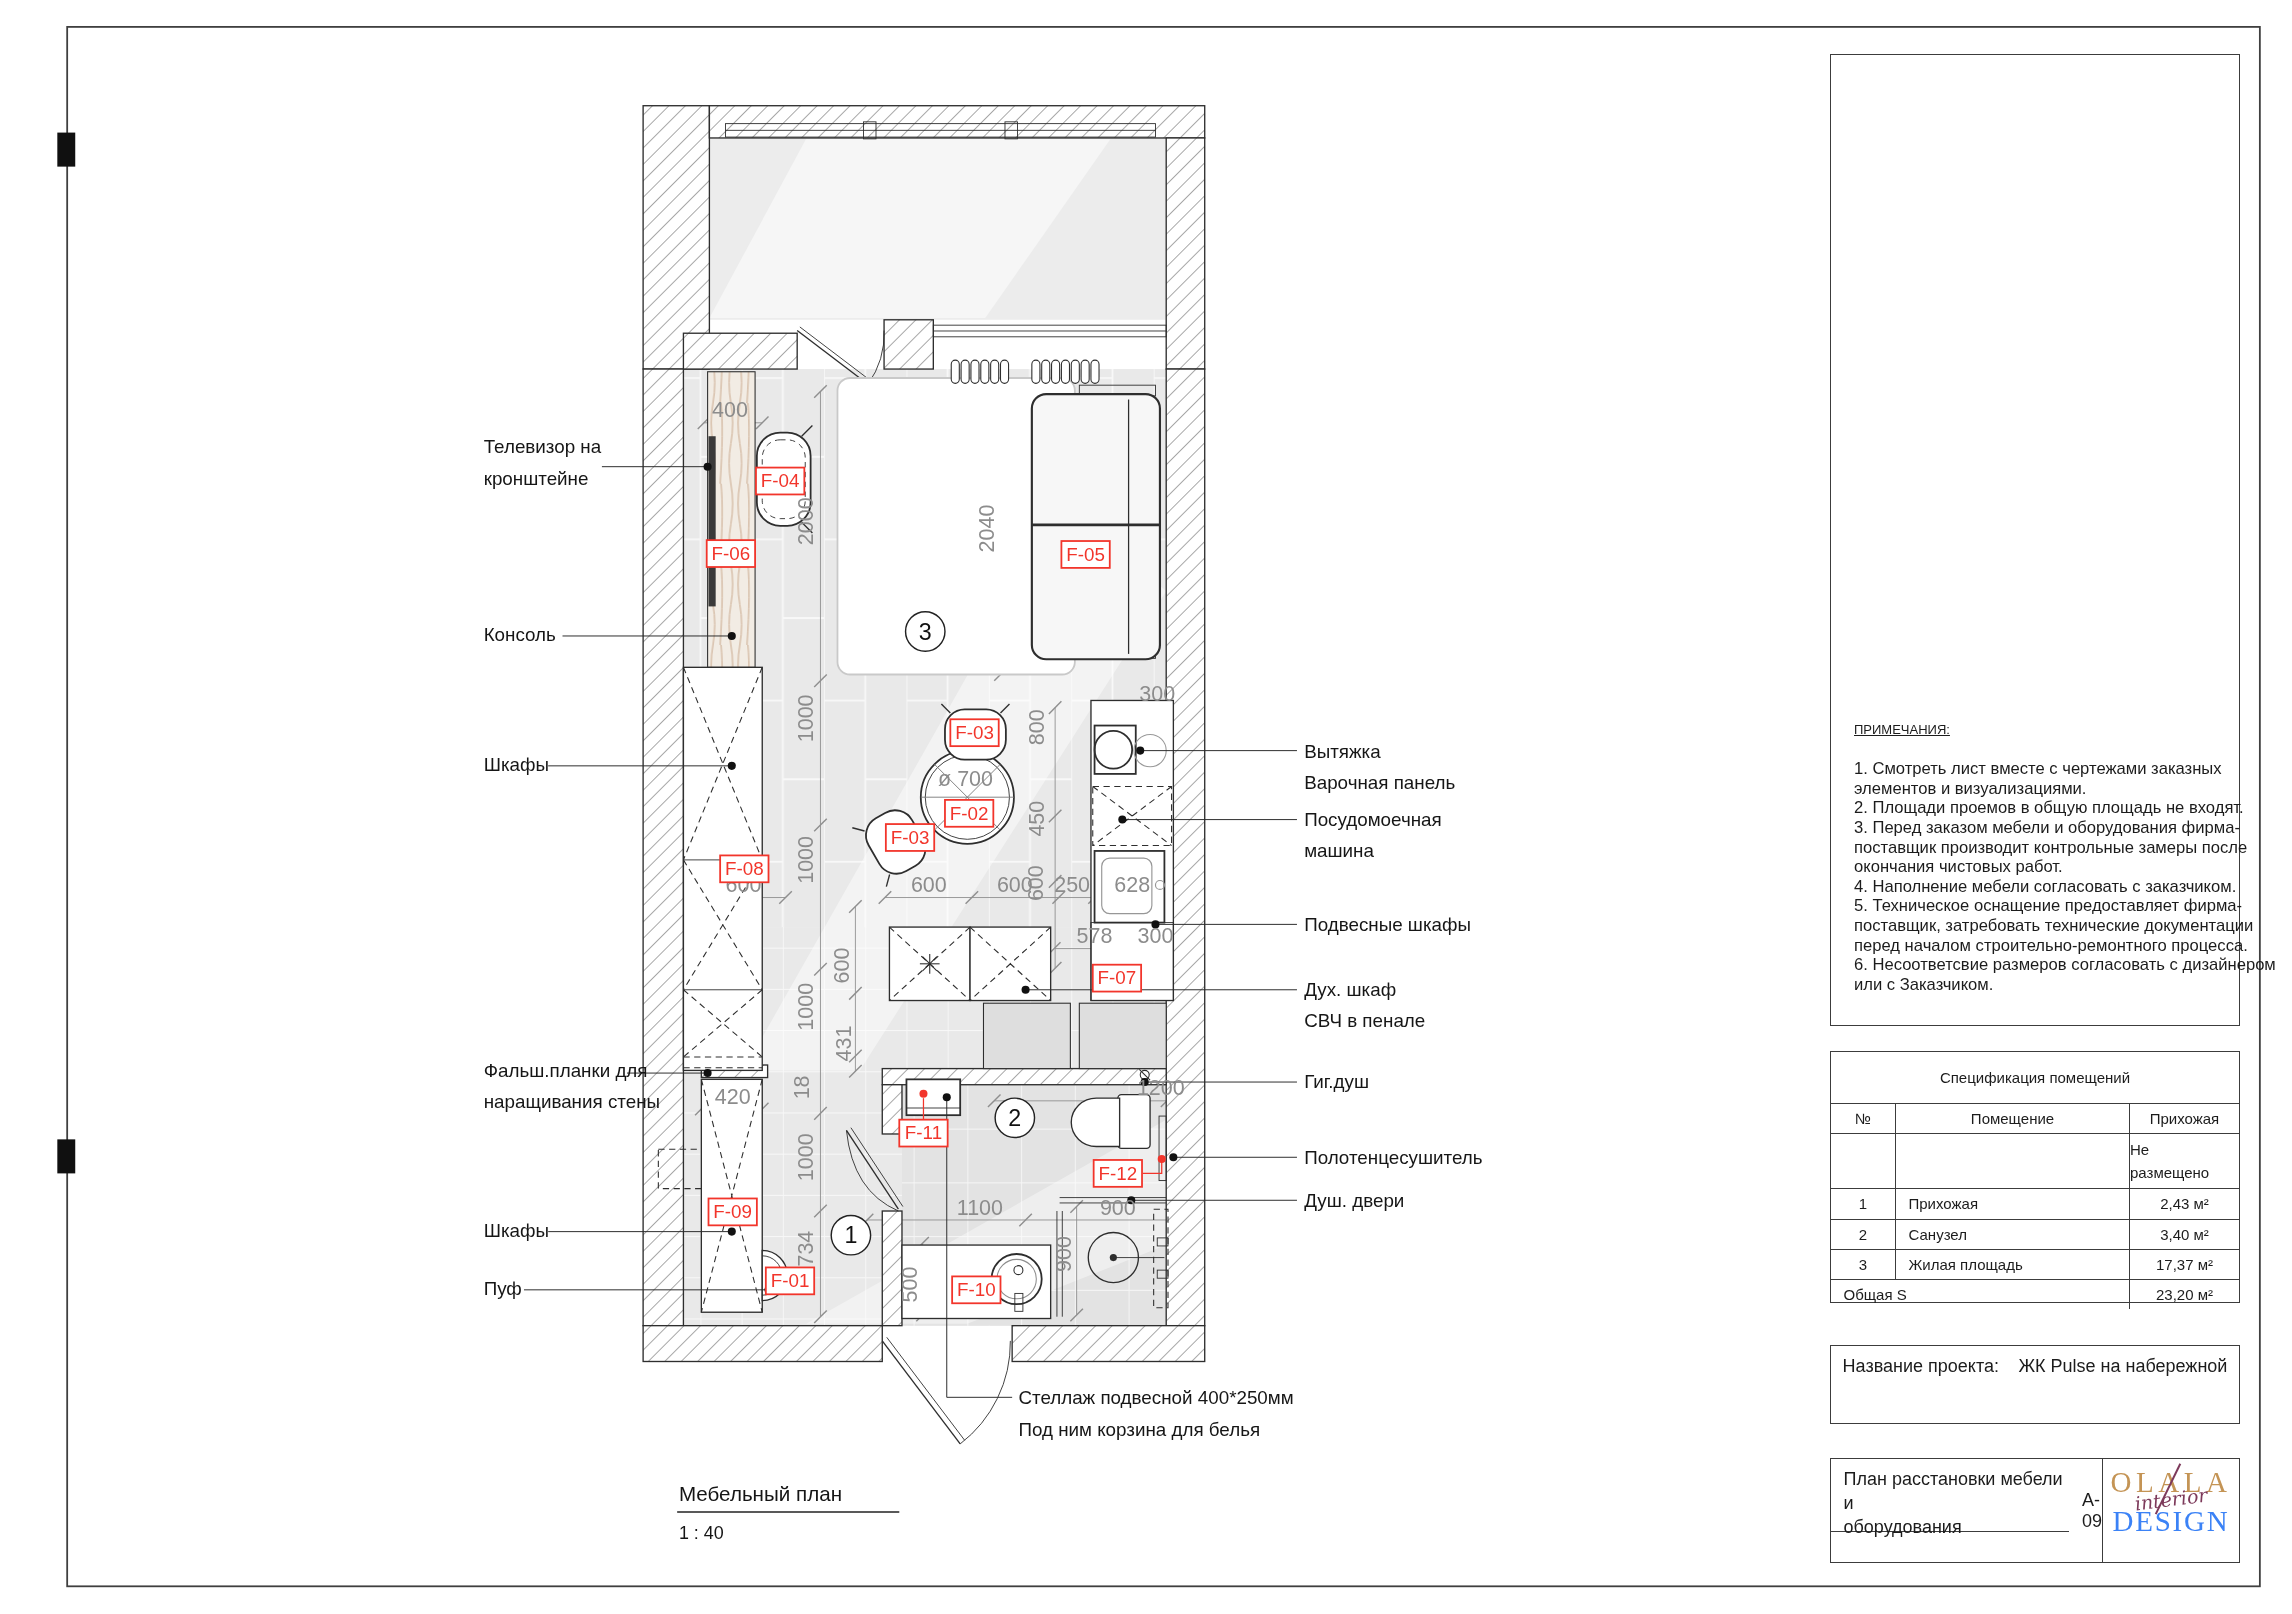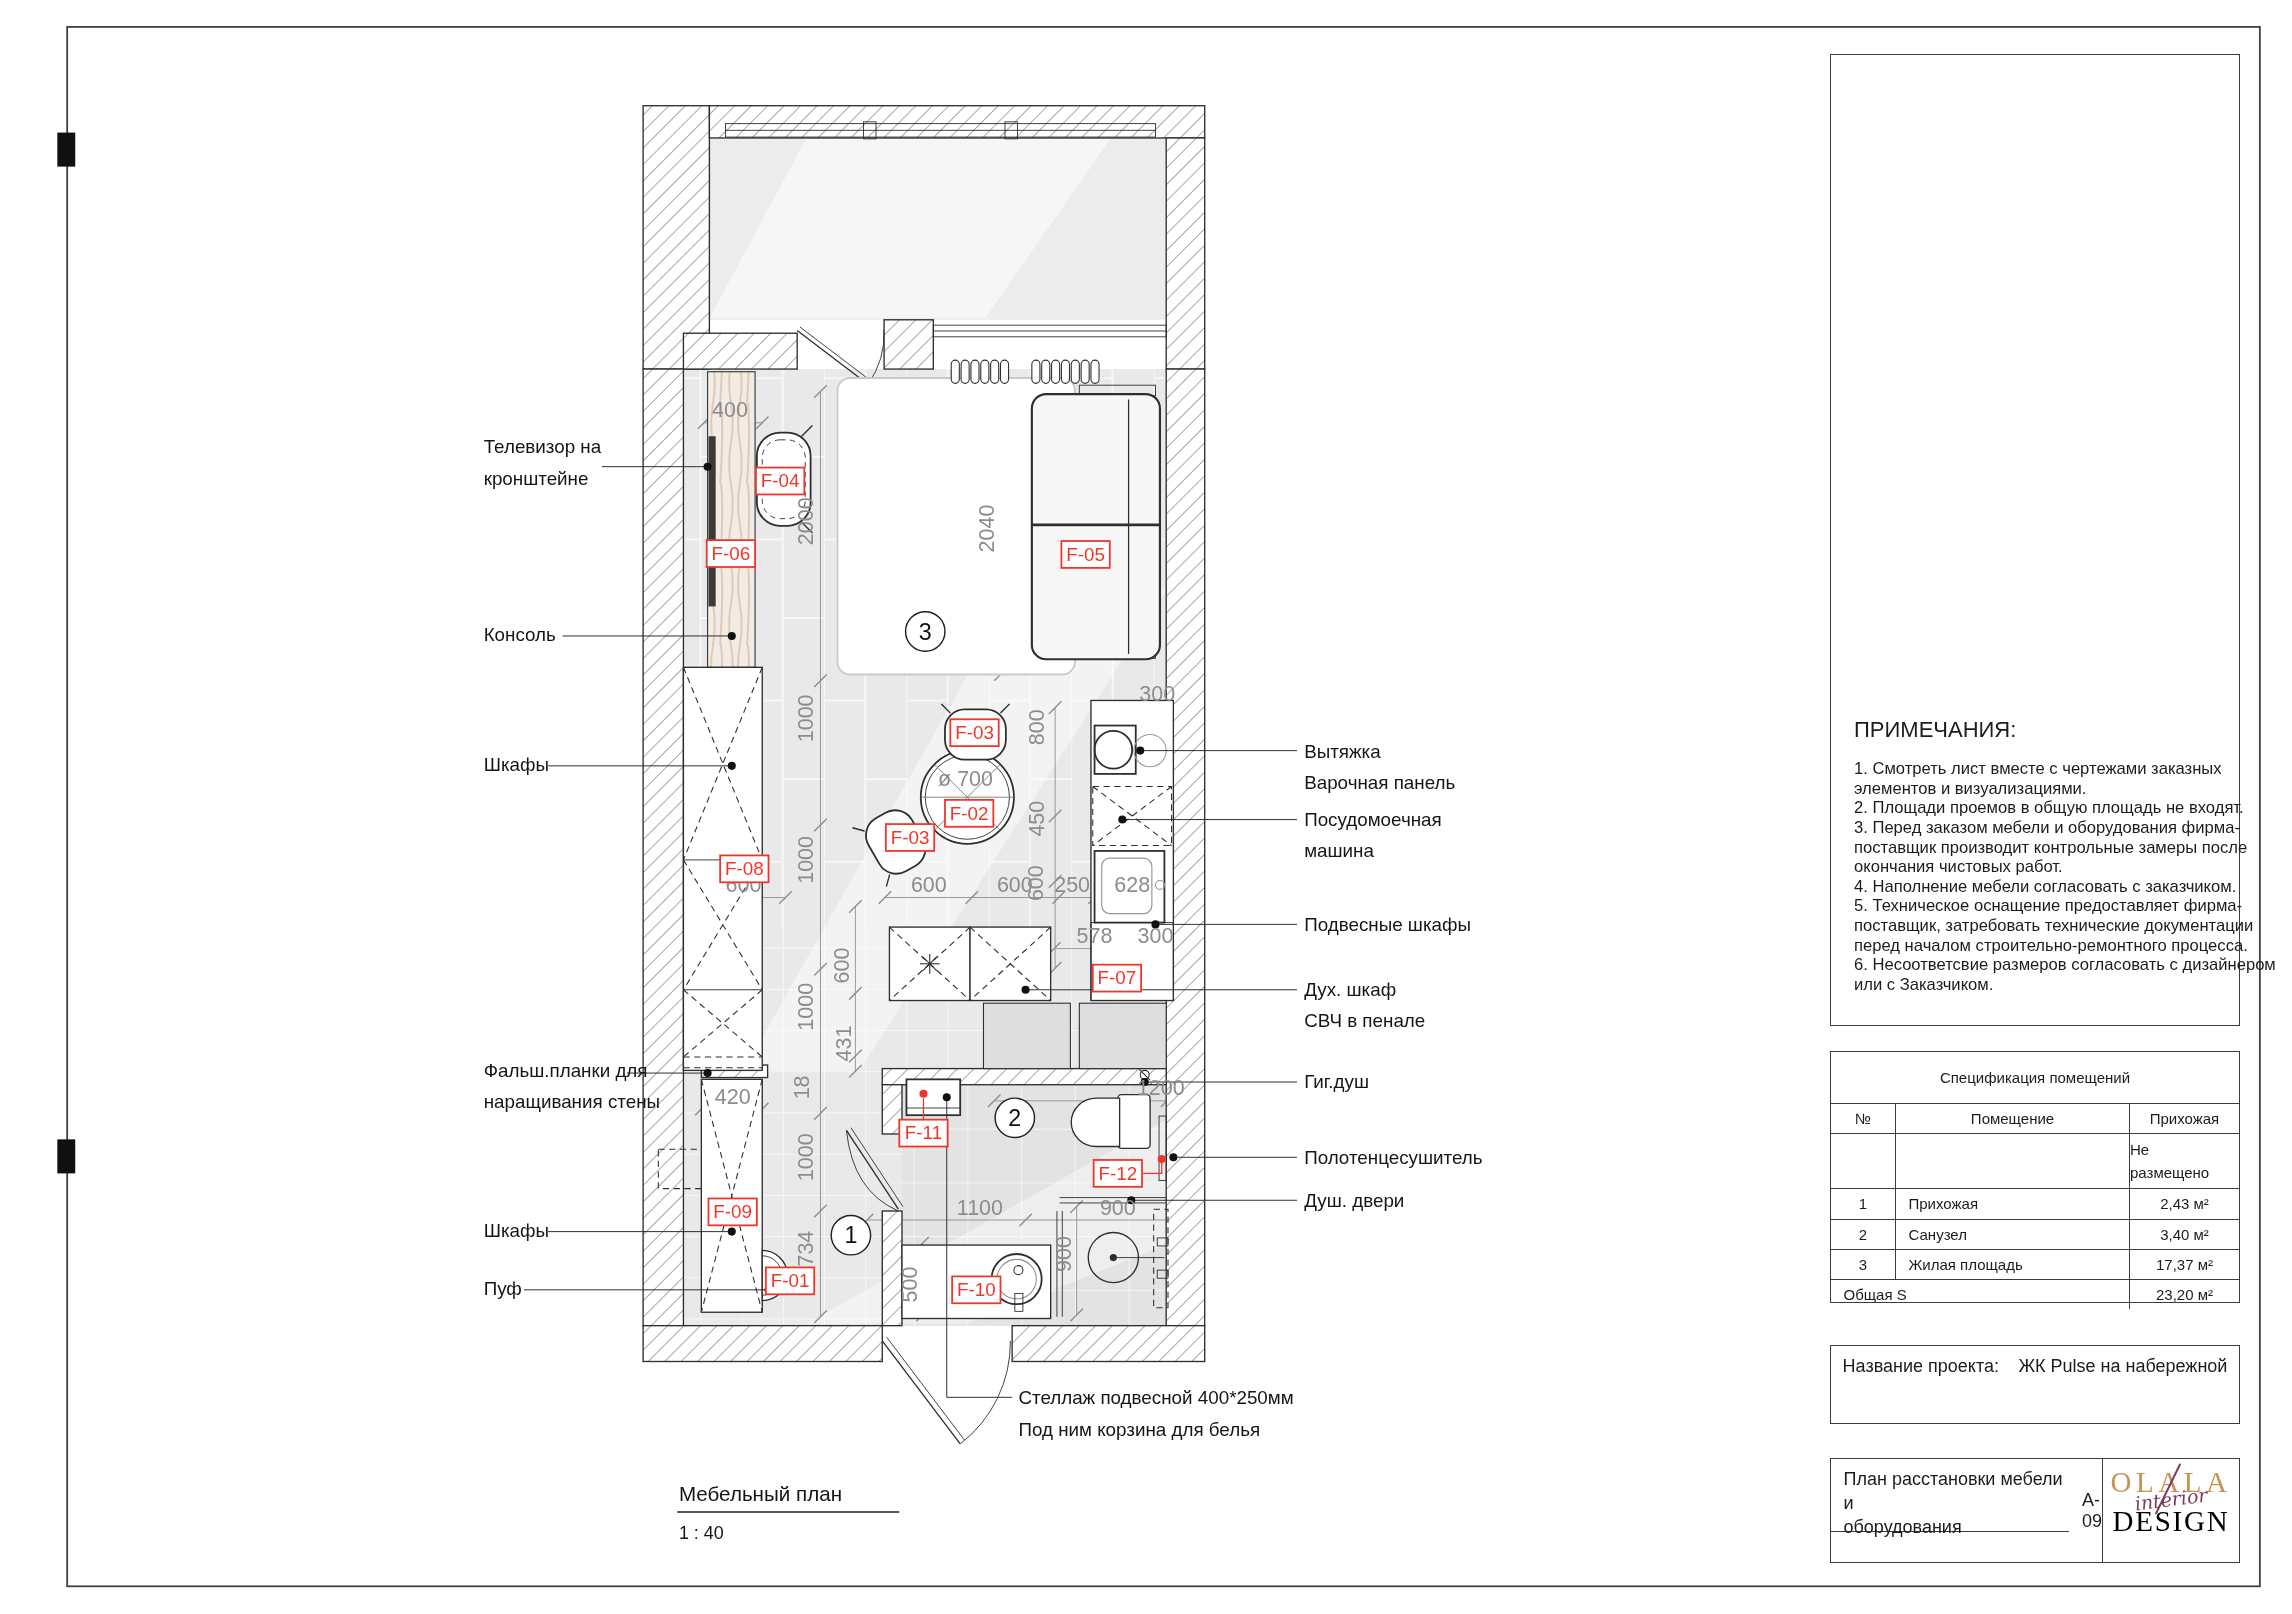--- a/index.html
+++ b/index.html
@@ -5,21 +5,21 @@
   html,body{margin:0;padding:0;background:#fff}
   body{width:2293px;height:1615px;position:relative;overflow:hidden;
        font-family:"Liberation Sans",sans-serif;color:#1c1c1c}
   .abs{position:absolute;box-sizing:border-box}
   svg text{font-family:"Liberation Sans",sans-serif}
 
   
   .panel-box{border:1.8px solid #3c3c3c;background:#fff}
   .notes-box{left:1830px;top:54px;width:410px;height:972px}
   .notes-body{position:absolute;left:23px;top:665px;font-size:16.6px;line-height:19.6px;white-space:nowrap}
-  .notes-head{margin-bottom:19.7px;font-size:22px}
+  .notes-head{text-decoration:underline;margin-bottom:19.7px;font-size:13px}
 
   .spec-box{left:1830px;top:1051px;width:410px;height:252px;font-size:15px}
   .spec-title{height:51px;border-bottom:1.3px solid #3c3c3c;display:flex;align-items:center;justify-content:center}
   .srow{display:flex;border-bottom:1.3px solid #3c3c3c;align-items:center}
   .srow:last-child{border-bottom:none}
   .c1{width:64px;text-align:center;border-right:1.3px solid #3c3c3c;align-self:stretch;display:flex;align-items:center;justify-content:center}
   .c2{flex:1;padding-left:12.5px;border-right:1.3px solid #3c3c3c;align-self:stretch;display:flex;align-items:center}
   .c3{width:109px;text-align:center}
   .h32{height:29px}.h60{height:54px}.h33{height:29.6px}
   .unp{line-height:23px;text-align:left}
@@ -599,18 +599,18 @@
 <div class="abs panel-box tb-box">
   <div class="tb-left">
     <div class="tb-name">
       <div>План расстановки мебели и</div>
       <div>оборудования</div>
     </div>
     <div class="tb-code">A-09</div>
   </div>
   <div class="tb-logo">
     <div class="logo-olala" id="logoTop" style="color: rgb(196, 148, 85);">OLALA</div>
-    <div class="logo-design" id="logoBottom" style="color: #000000;">DESIGN</div>
+    <div class="logo-design" id="logoBottom" style="color: #3b82f6;">DESIGN</div>
     <div class="logo-script" id="logoScript" style="color: rgb(125, 58, 91);">interior</div>
     <div class="logo-slash" id="logoSlash" style="background: rgb(125, 58, 91);"></div>
   </div>
 </div>
 
 
 </body></html>

